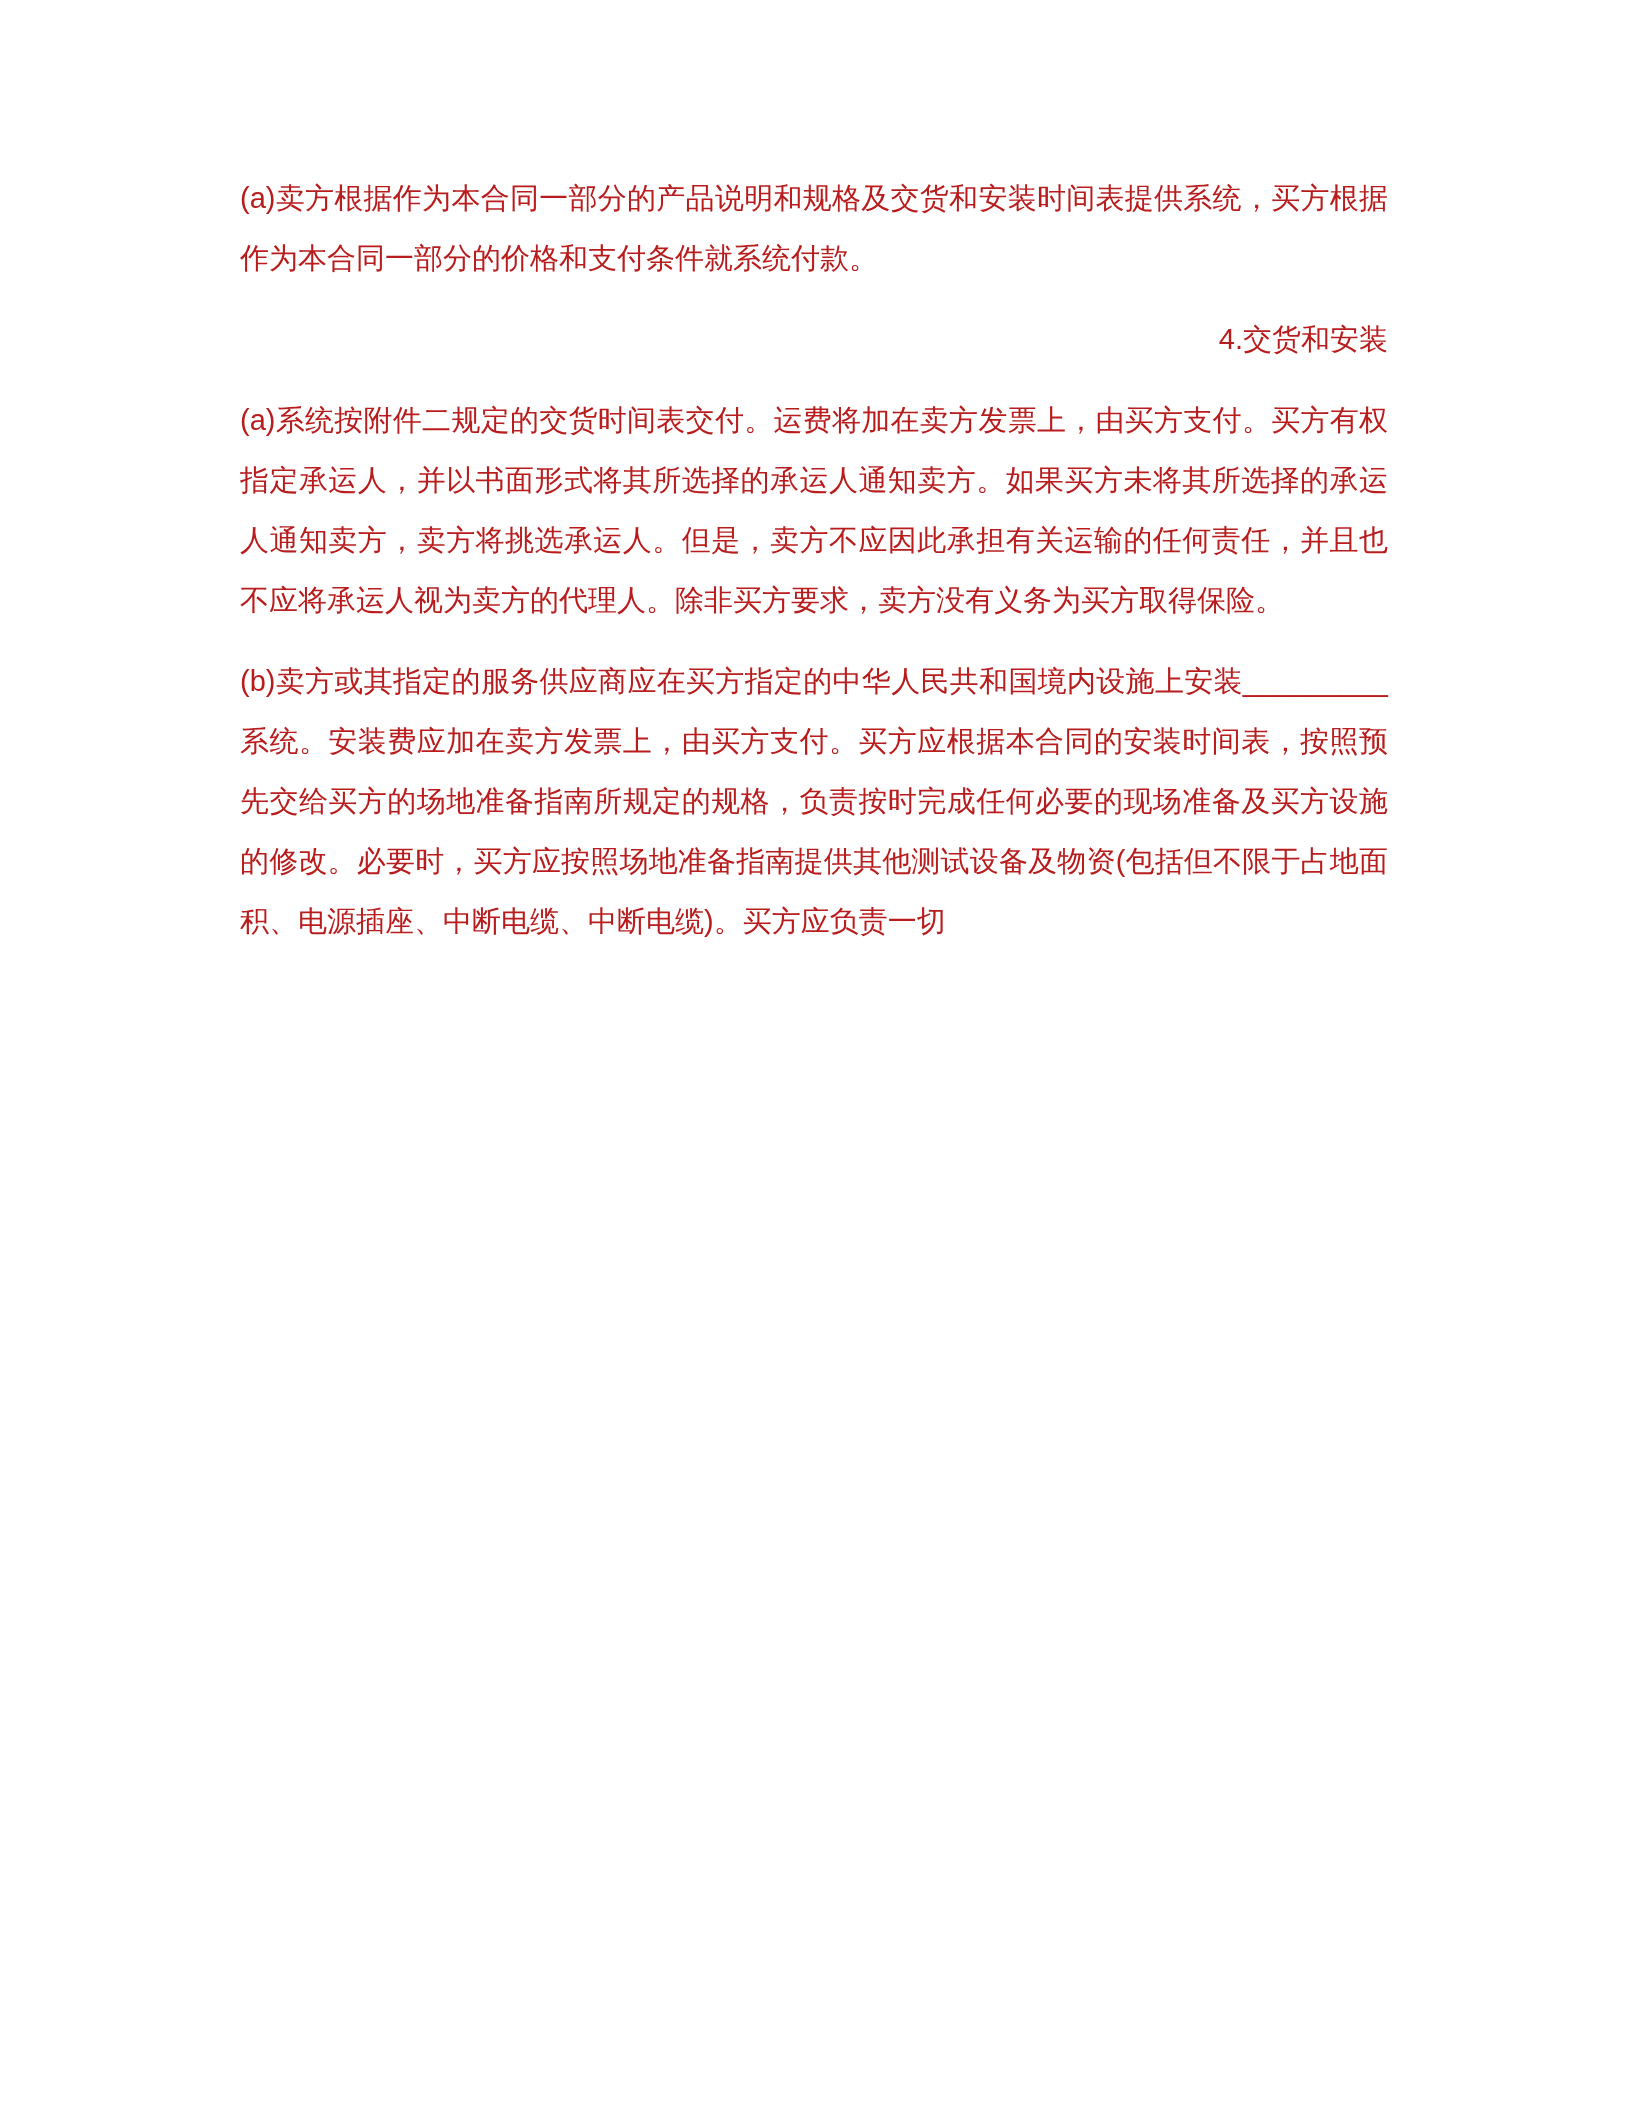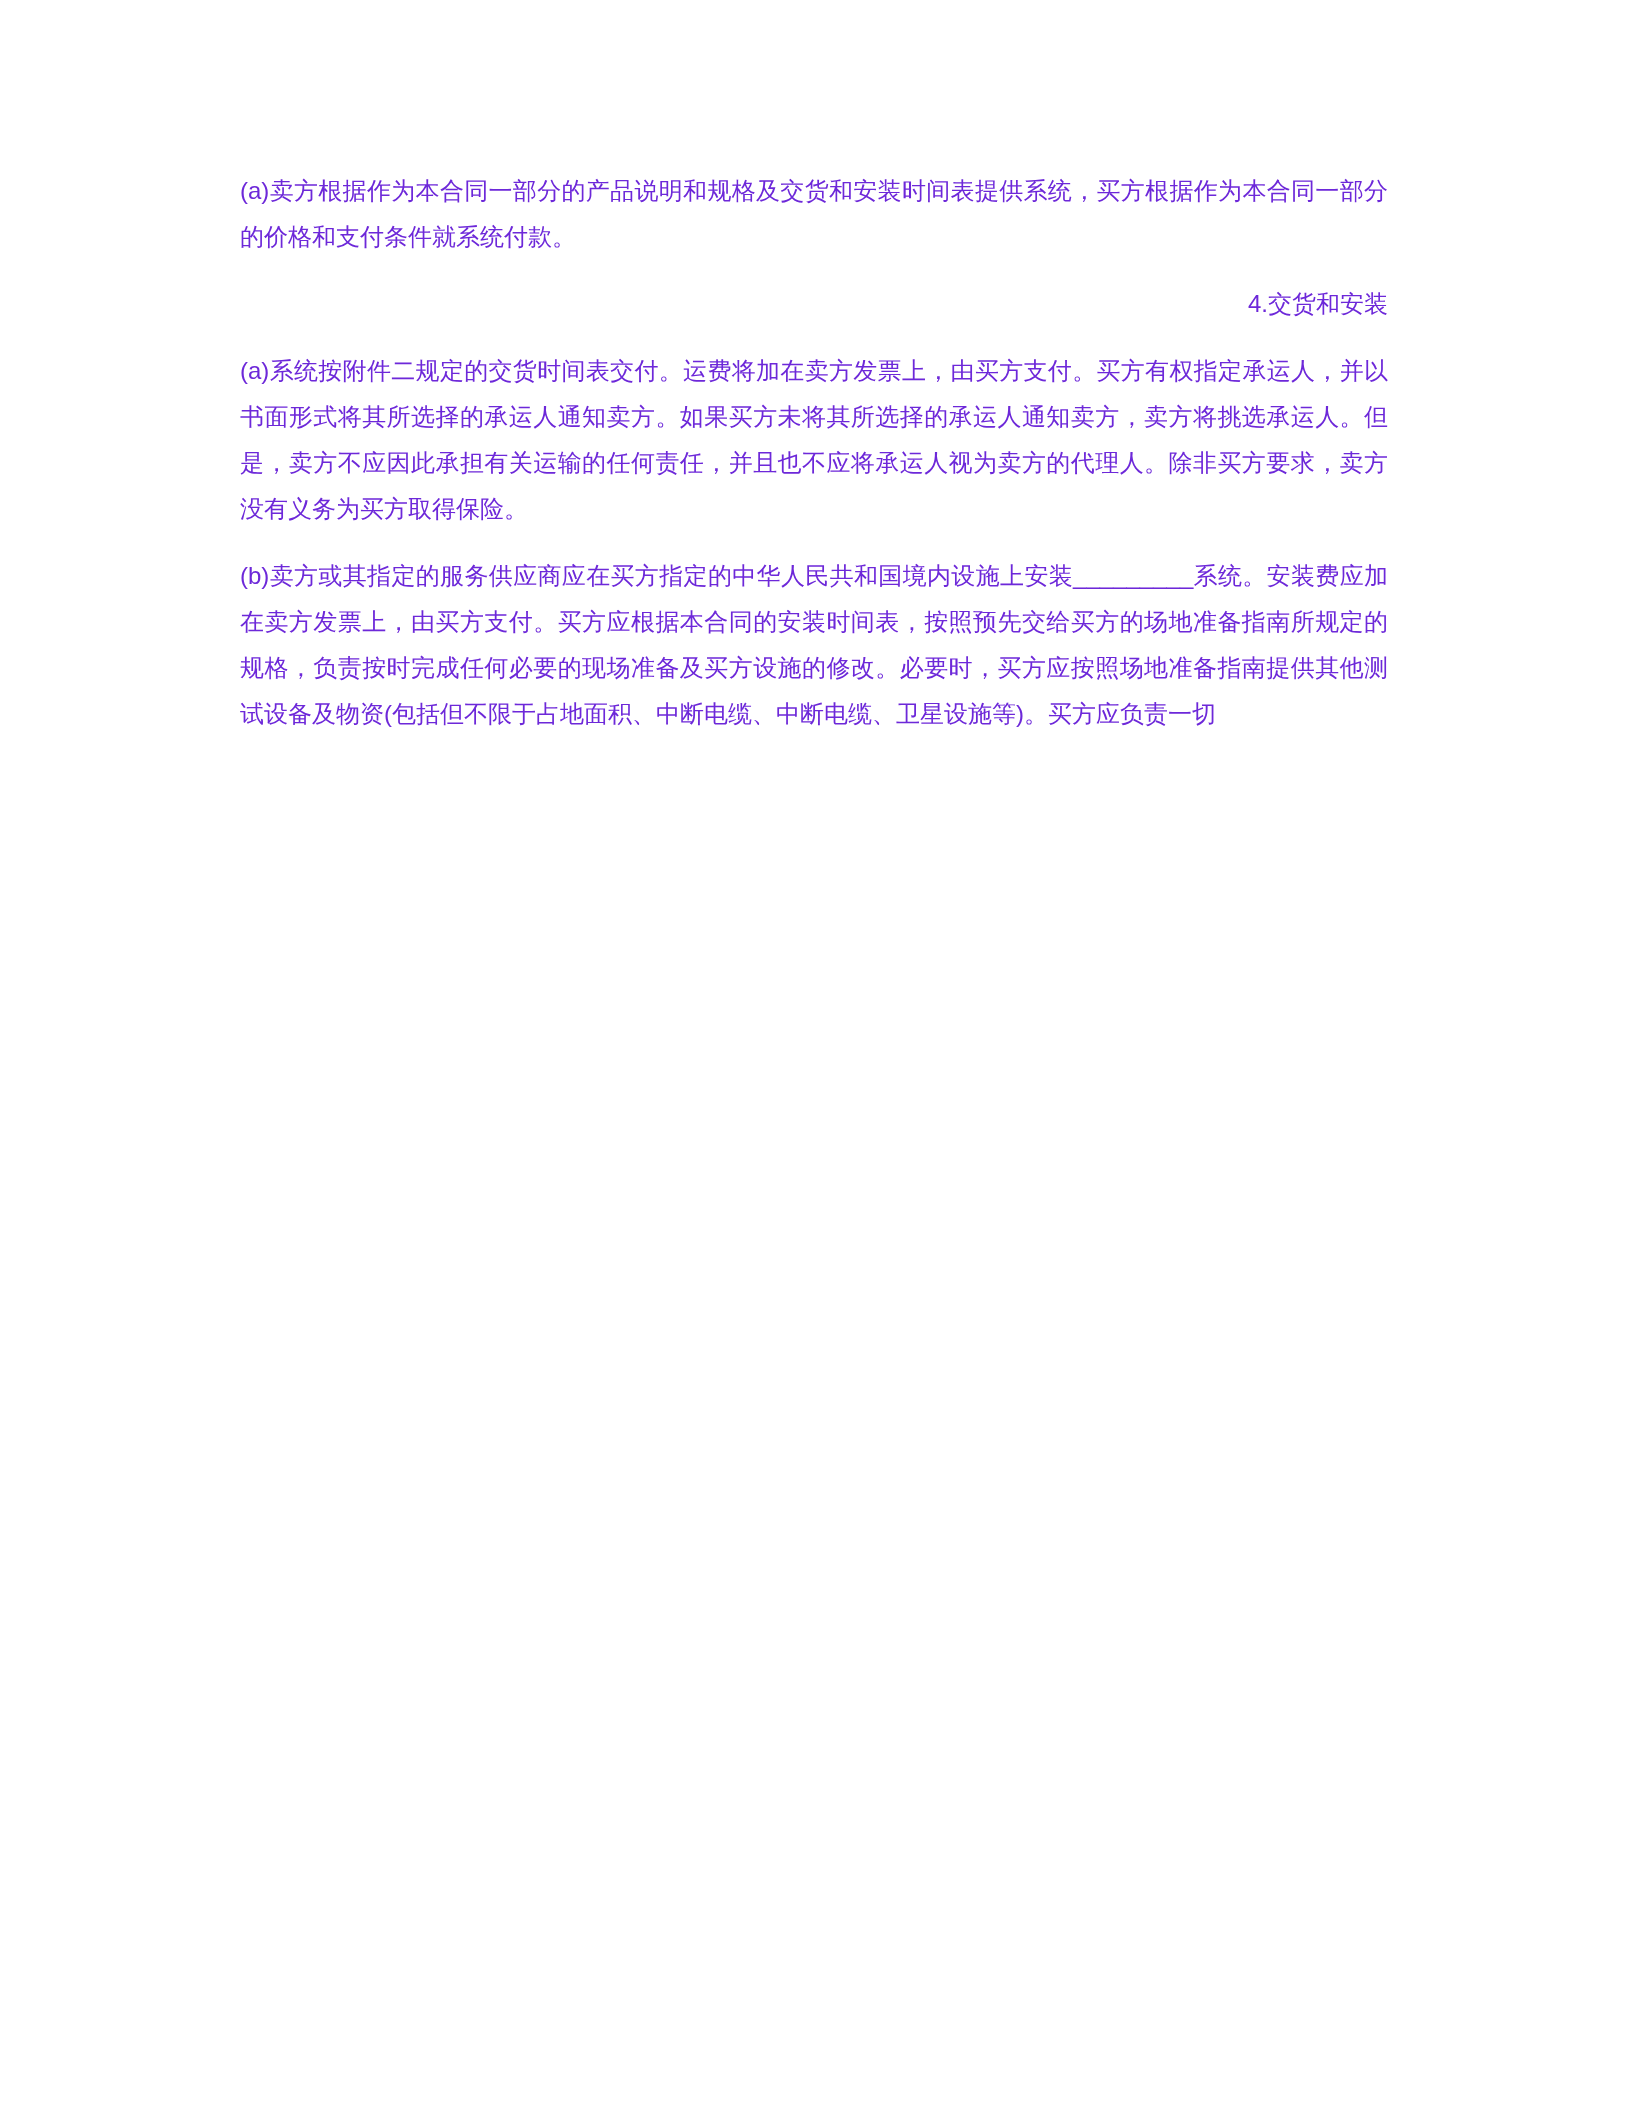--- a/index.html
+++ b/index.html
@@ -11,24 +11,24 @@
     width: 1632px;
     height: 2112px;
     overflow: hidden;
   }
   .contract-page {
     box-sizing: border-box;
     width: 1632px;
     height: 2112px;
     padding: 168px 244px 0 240px;
     background: #ffffff;
-    color: #6d28d9;
+    color: #b91c1c;
     font-family: "Liberation Sans", "DejaVu Sans", sans-serif;
-    font-size: 24px;
-    line-height: 46px;
+    font-size: 29px;
+    line-height: 60px;
     text-align: justify;
     text-justify: inter-character;
     word-break: break-all;
   }
   .contract-page p {
     margin: 0 0 21px 0;
   }
   .contract-page p.heading {
     text-align: right;
   }
@@ -37,14 +37,14 @@
 <body>
 
 <div class="contract-page">
   <p>(a)卖方根据作为本合同一部分的产品说明和规格及交货和安装时间表提供系统，买方根据作为本合同一部分的价格和支付条件就系统付款。</p>
 
 
   <p class="heading">4.交货和安装</p>
 
   <p>(a)系统按附件二规定的交货时间表交付。运费将加在卖方发票上，由买方支付。买方有权指定承运人，并以书面形式将其所选择的承运人通知卖方。如果买方未将其所选择的承运人通知卖方，卖方将挑选承运人。但是，卖方不应因此承担有关运输的任何责任，并且也不应将承运人视为卖方的代理人。除非买方要求，卖方没有义务为买方取得保险。</p>
 
-  <p>(b)卖方或其指定的服务供应商应在买方指定的中华人民共和国境内设施上安装_________系统。安装费应加在卖方发票上，由买方支付。买方应根据本合同的安装时间表，按照预先交给买方的场地准备指南所规定的规格，负责按时完成任何必要的现场准备及买方设施的修改。必要时，买方应按照场地准备指南提供其他测试设备及物资(包括但不限于占地面积、中断电缆、中断电缆、卫星设施等)。买方应负责一切</p>
+  <p>(b)卖方或其指定的服务供应商应在买方指定的中华人民共和国境内设施上安装_________系统。安装费应加在卖方发票上，由买方支付。买方应根据本合同的安装时间表，按照预先交给买方的场地准备指南所规定的规格，负责按时完成任何必要的现场准备及买方设施的修改。必要时，买方应按照场地准备指南提供其他测试设备及物资(包括但不限于占地面积、电源插座、中断电缆、中断电缆)。买方应负责一切</p>
 </div>
 
 </body></html>

